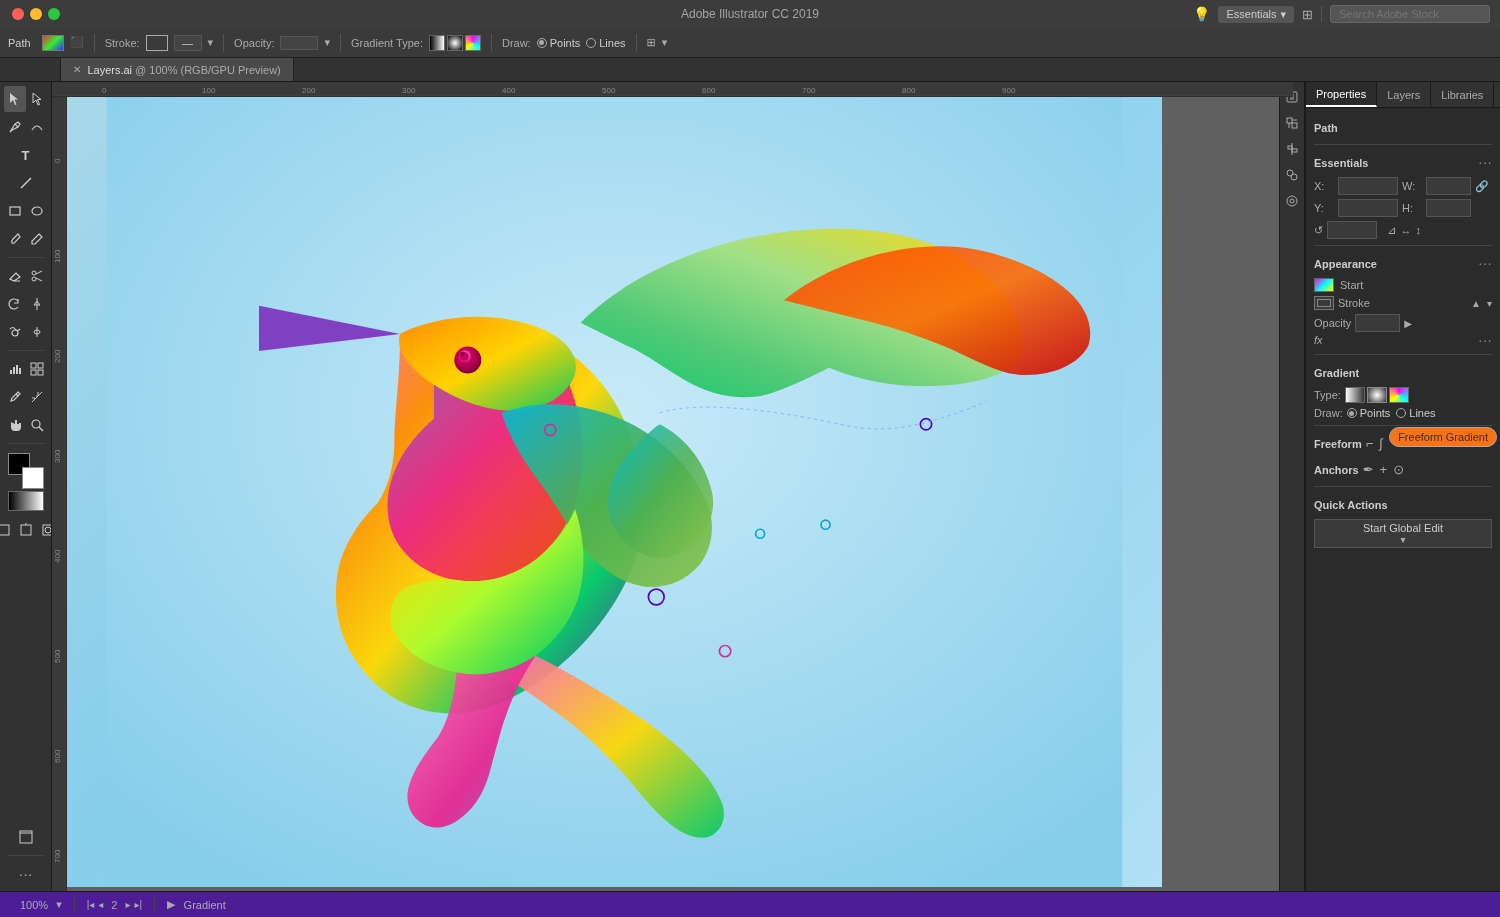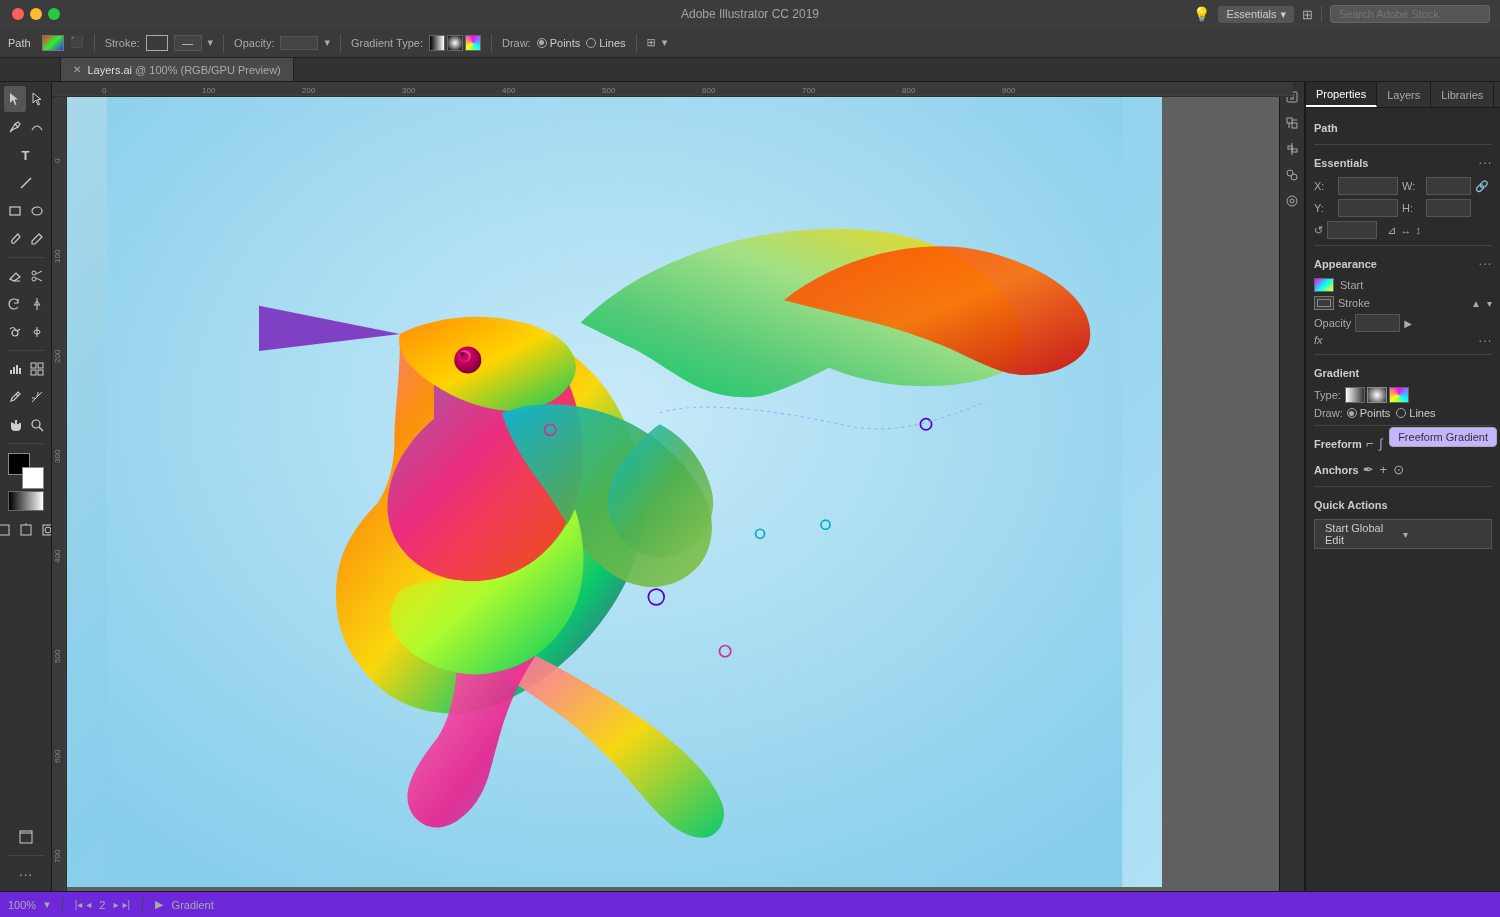--- a/index.html
+++ b/index.html
@@ -224,53 +224,54 @@
       display: flex; gap: 2px;
     }
     .gtb {
       width: 20px; height: 16px; border: 1px solid #666; background: #3a3a3a;
       display: flex; align-items: center; justify-content: center; cursor: pointer; font-size: 8px; color: #aaa;
     }
     .gtb.active { background: #555; border-color: #888; }
     .draw-radio-row { display: flex; align-items: center; gap: 6px; font-size: 11px; }
     .freeform-tooltip {
       position: absolute;
-      background: #c4b5fd;
+      background: #f97316;
       color: #333;
       font-size: 11px;
       padding: 3px 8px;
       border: 1px solid #aaa;
-      border-radius: 4px;
+      border-radius: 10px;
       right: 10px;
       top: 370px;
       white-space: nowrap;
       z-index: 10;
     }
     .convert-icons { display: flex; gap: 6px; align-items: center; }
     .anchor-icons { display: flex; gap: 6px; align-items: center; }
     .icon-btn {
       color: #aaa; font-size: 13px; cursor: pointer;
     }
     .quick-actions-dropdown {
       display: flex; align-items: center;
       background: #3a3a3a; border: 1px solid #555;
-      padding: 2px 10px; font-size: 11px; color: #ccc; cursor: pointer;
+      padding: 2px 4px; font-size: 11px; color: #ccc; cursor: pointer;
       width: 100%;
+      flex-direction: column;
     }
     .quick-actions-dropdown span { flex: 1; }
     .qa-arrow { color: #aaa; font-size: 10px; }
 
     
     #statusbar {
       height: 26px;
-      background: #6d28d9;
+      background: #4c1d95;
       border-top: 1px solid #1a1a1a;
       display: flex;
       align-items: center;
-      padding: 0 8px;
+      padding: 0 20px;
       gap: 8px;
       font-size: 11px;
       color: #aaa;
     }
     .status-sep { width: 1px; height: 16px; background: #444; margin: 0 4px; }
     .status-nav { display: flex; align-items: center; gap: 4px; }
     .nav-btn { cursor: pointer; color: #aaa; font-size: 10px; }
 
     
     .canvas-scrollbar-v {

